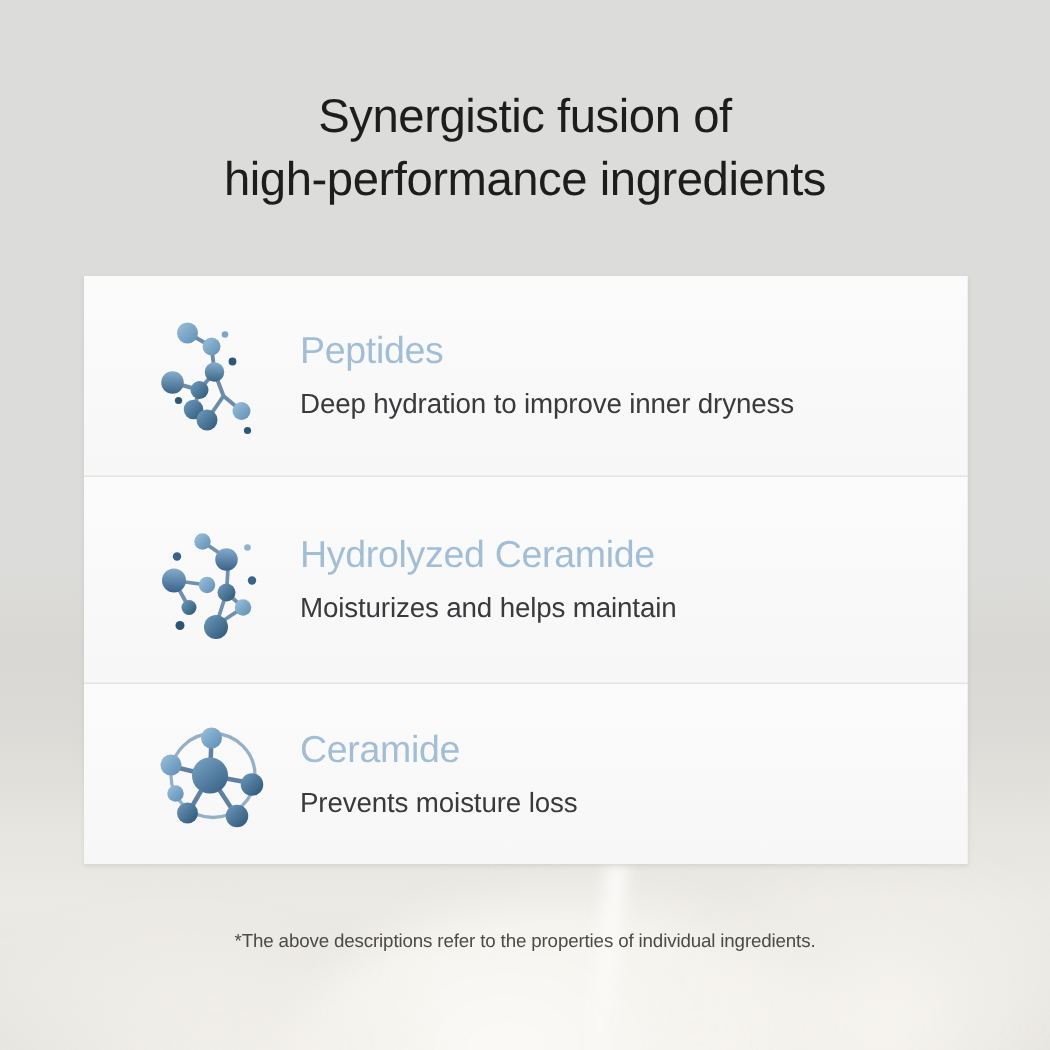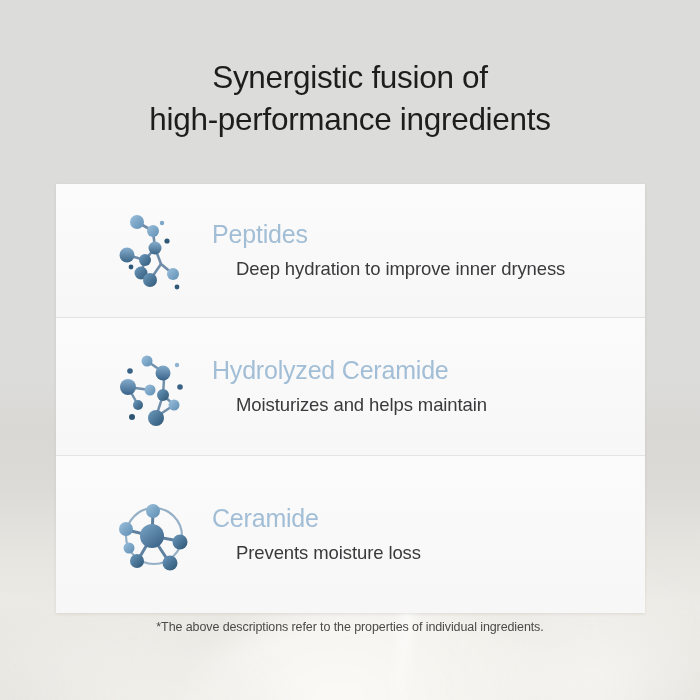--- a/index.html
+++ b/index.html
@@ -94,27 +94,27 @@
     top: 184px;
     width: 589px;
     background: #fafafa;
     box-shadow: 0 1px 3px rgba(120,120,118,0.18);
   }
   .card {
     position: relative;
     display: flex;
     align-items: center;
     box-sizing: border-box;
-    padding-left: 50px;
+    padding-left: 38px;
     background: linear-gradient(180deg, #fbfbfb 0%, #f7f7f7 100%);
   }
   .card + .card { border-top: 1px solid #e3e3e1; }
   .card-1 { height: 133px; }
   .card-2 { height: 138px; }
-  .card-3 { height: 158px; align-items: center; }
+  .card-3 { height: 121px; align-items: center; }
 
   .icon-wrap {
     flex: 0 0 auto;
     width: 96px;
     display: flex;
     align-items: center;
     justify-content: center;
   }
   .card-text {
     flex: 1 1 auto;
@@ -128,21 +128,21 @@
     line-height: 30px;
     margin-bottom: 7px;
   }
   .ing-desc {
     color: #3a3a3c;
     font-size: 18.5px;
     font-weight: 400;
     line-height: 26px;
     letter-spacing: -0.1px;
   }
-  .ing-desc .line { display: block; margin-left: 24px; }
+  .ing-desc .line { display: block; }
 
   
   .footnote {
     position: absolute;
     left: 0;
     top: 620px;
     width: 700px;
     text-align: center;
     color: #4a4a48;
     font-size: 12.5px;

